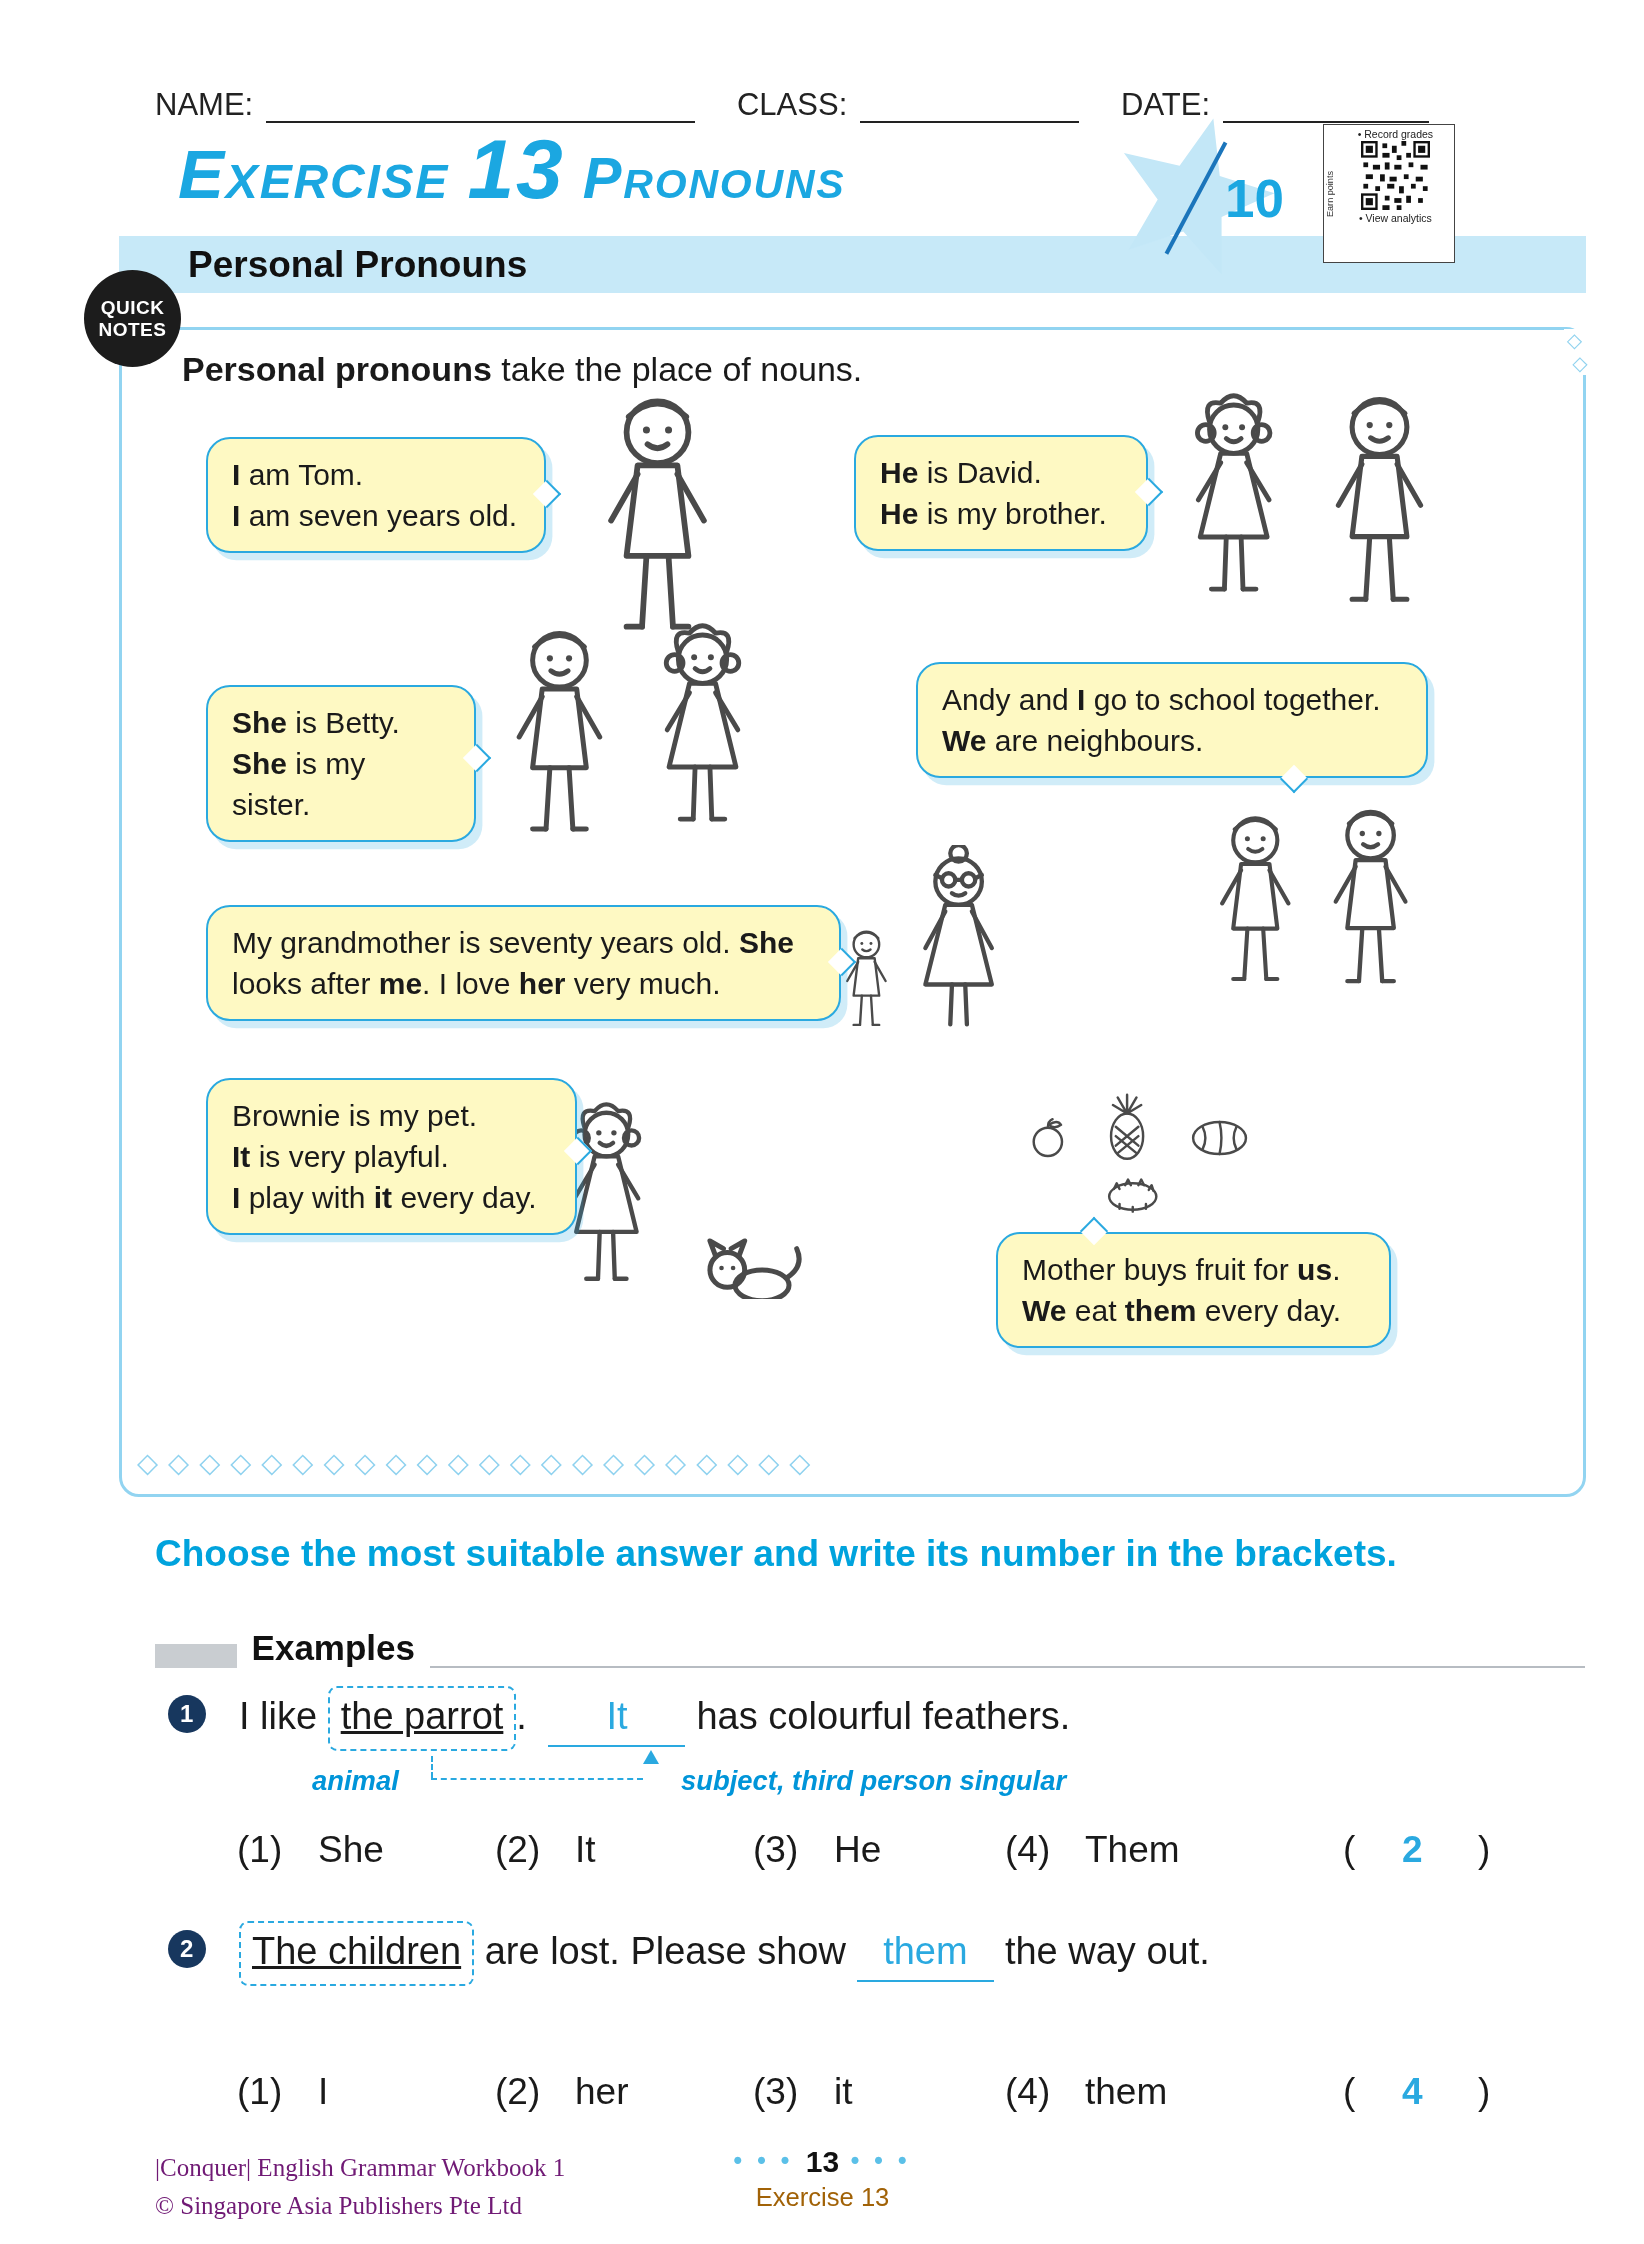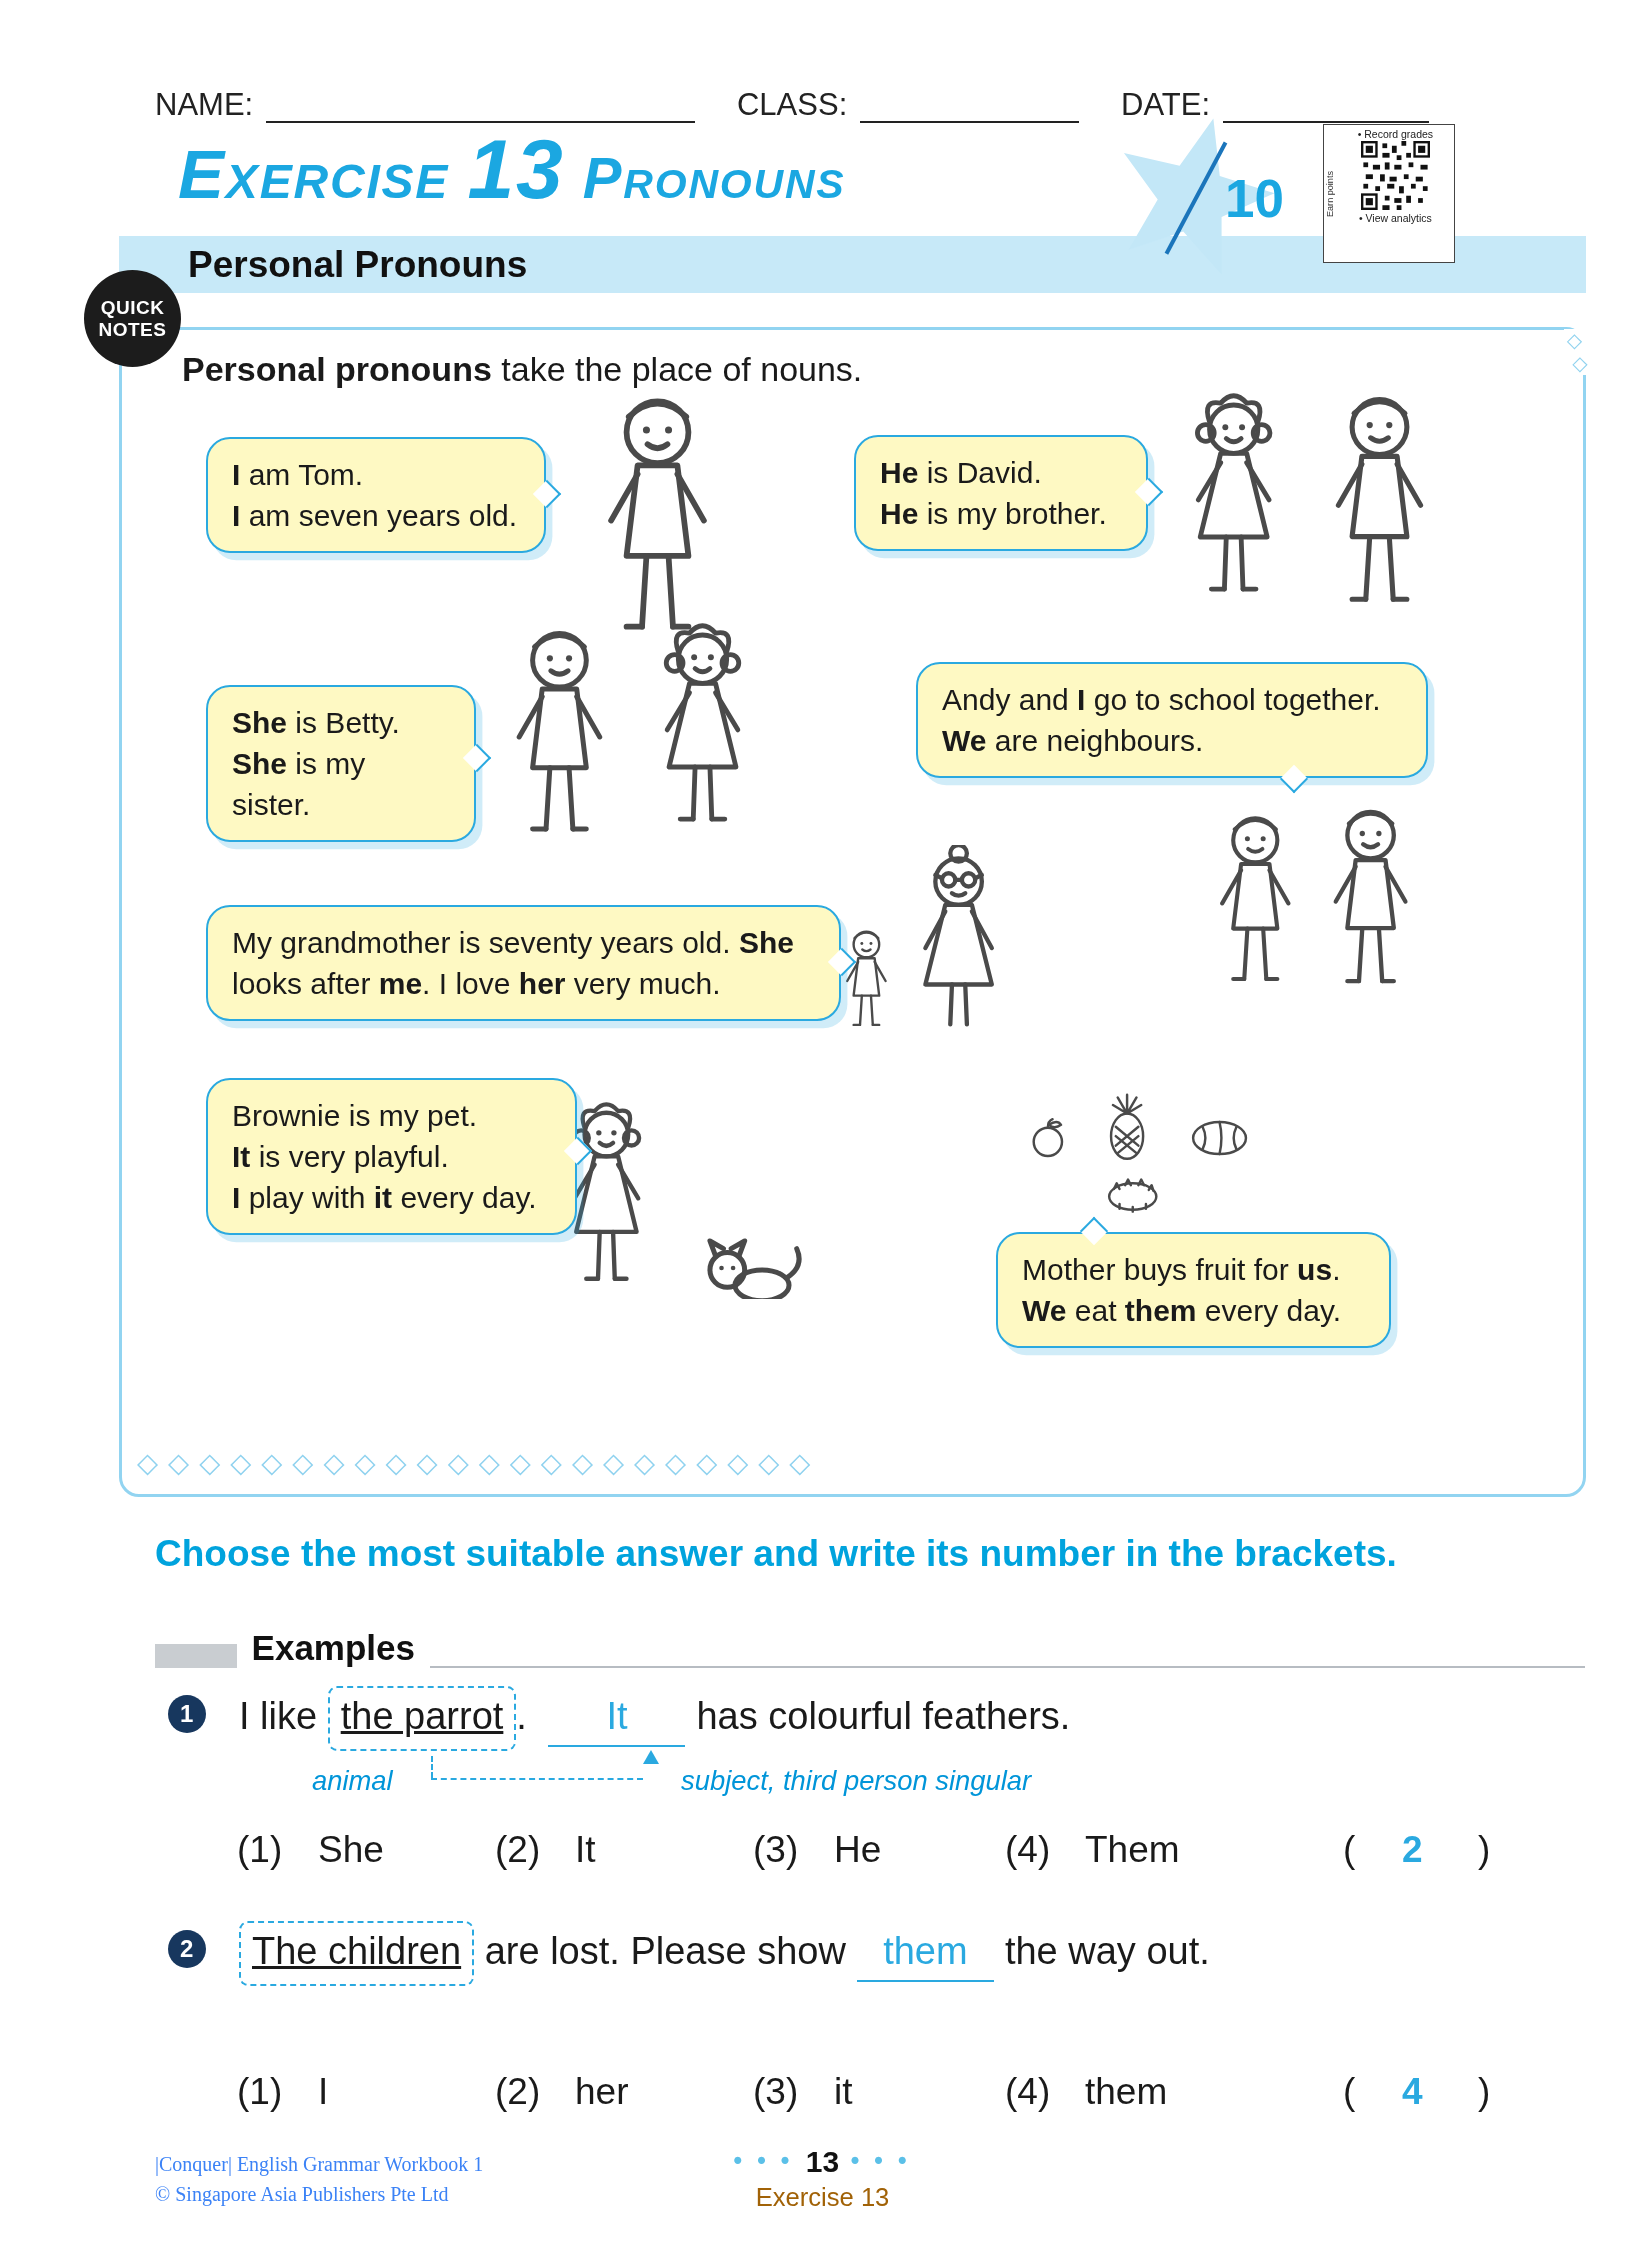--- a/index.html
+++ b/index.html
@@ -82,33 +82,33 @@
   .sent { position:absolute; left:155px; width:1435px; padding-left:84px; font-size:38px; line-height:1.5; }
   .numcirc { position:absolute; left:12.8px; top:9.1px; width:38px; height:38px; border-radius:50%;
              background:#17375E; color:#fff; font-size:24px; font-weight:bold; display:flex;
              align-items:center; justify-content:center; }
   .dashbox { display:inline-block; border:2.3px dashed #2AA9E0; border-radius:9.1px; padding:0 11px 3.7px;text-decoration:underline; }
   .blank { display:inline-block; min-width:137px; text-align:center; border-bottom:2.7px solid #2AA9E0;
            color:#2AA9E0; margin:0 11px; padding:0 7.3px; }
 
   .lblrow { position:absolute; left:155px; width:1435px; height:55px; font-size:27.4px; font-style:italic;
             color:#0095D9; }
-  .lblrow span { position:absolute; white-space:nowrap; }
+  .lblrow span { position:absolute; white-space:nowrap;font-weight:bold; }
   .dashv { position:absolute; width:0; border-left:2.3px dashed #2AA9E0; }
   .dashh { position:absolute; height:0; border-top:2.3px dashed #2AA9E0; }
   .uparrow { position:absolute; width:0; height:0; border-left:8.2px solid transparent;
              border-right:8.2px solid transparent; border-bottom:14.6px solid #2AA9E0; }
 
   .optrow { position:absolute; left:155px; width:1435px; height:55px; font-size:37px; }
   .optrow span { position:absolute; top:0; white-space:nowrap; }
   .ansn { color:#2AA9E0; font-weight:bold; }
 
   
   .f-imprint { position:absolute; left:155px; top:2149px; font-family:"Liberation Serif", serif;
-               font-size:20px; line-height:1.5; color:#3b82f6; }
+               font-size:25px; line-height:1.5; color:#701a75; }
   .f-center { position:absolute; left:0; top:2145px; width:1645px; text-align:center; }
   .f-center .dots { color:#5BC0E8; font-size:16.4px; letter-spacing:4.6px; vertical-align:7.3px; }
   .f-center .pnum { font-size:30px; font-weight:bold; margin:0 11px; color:#111; }
   .f-center .exlabel { font-size:25.6px; margin-top:3.7px; color:#a16207; }
 </style>
 </head>
 <body>
 
 <div id="page">
 

